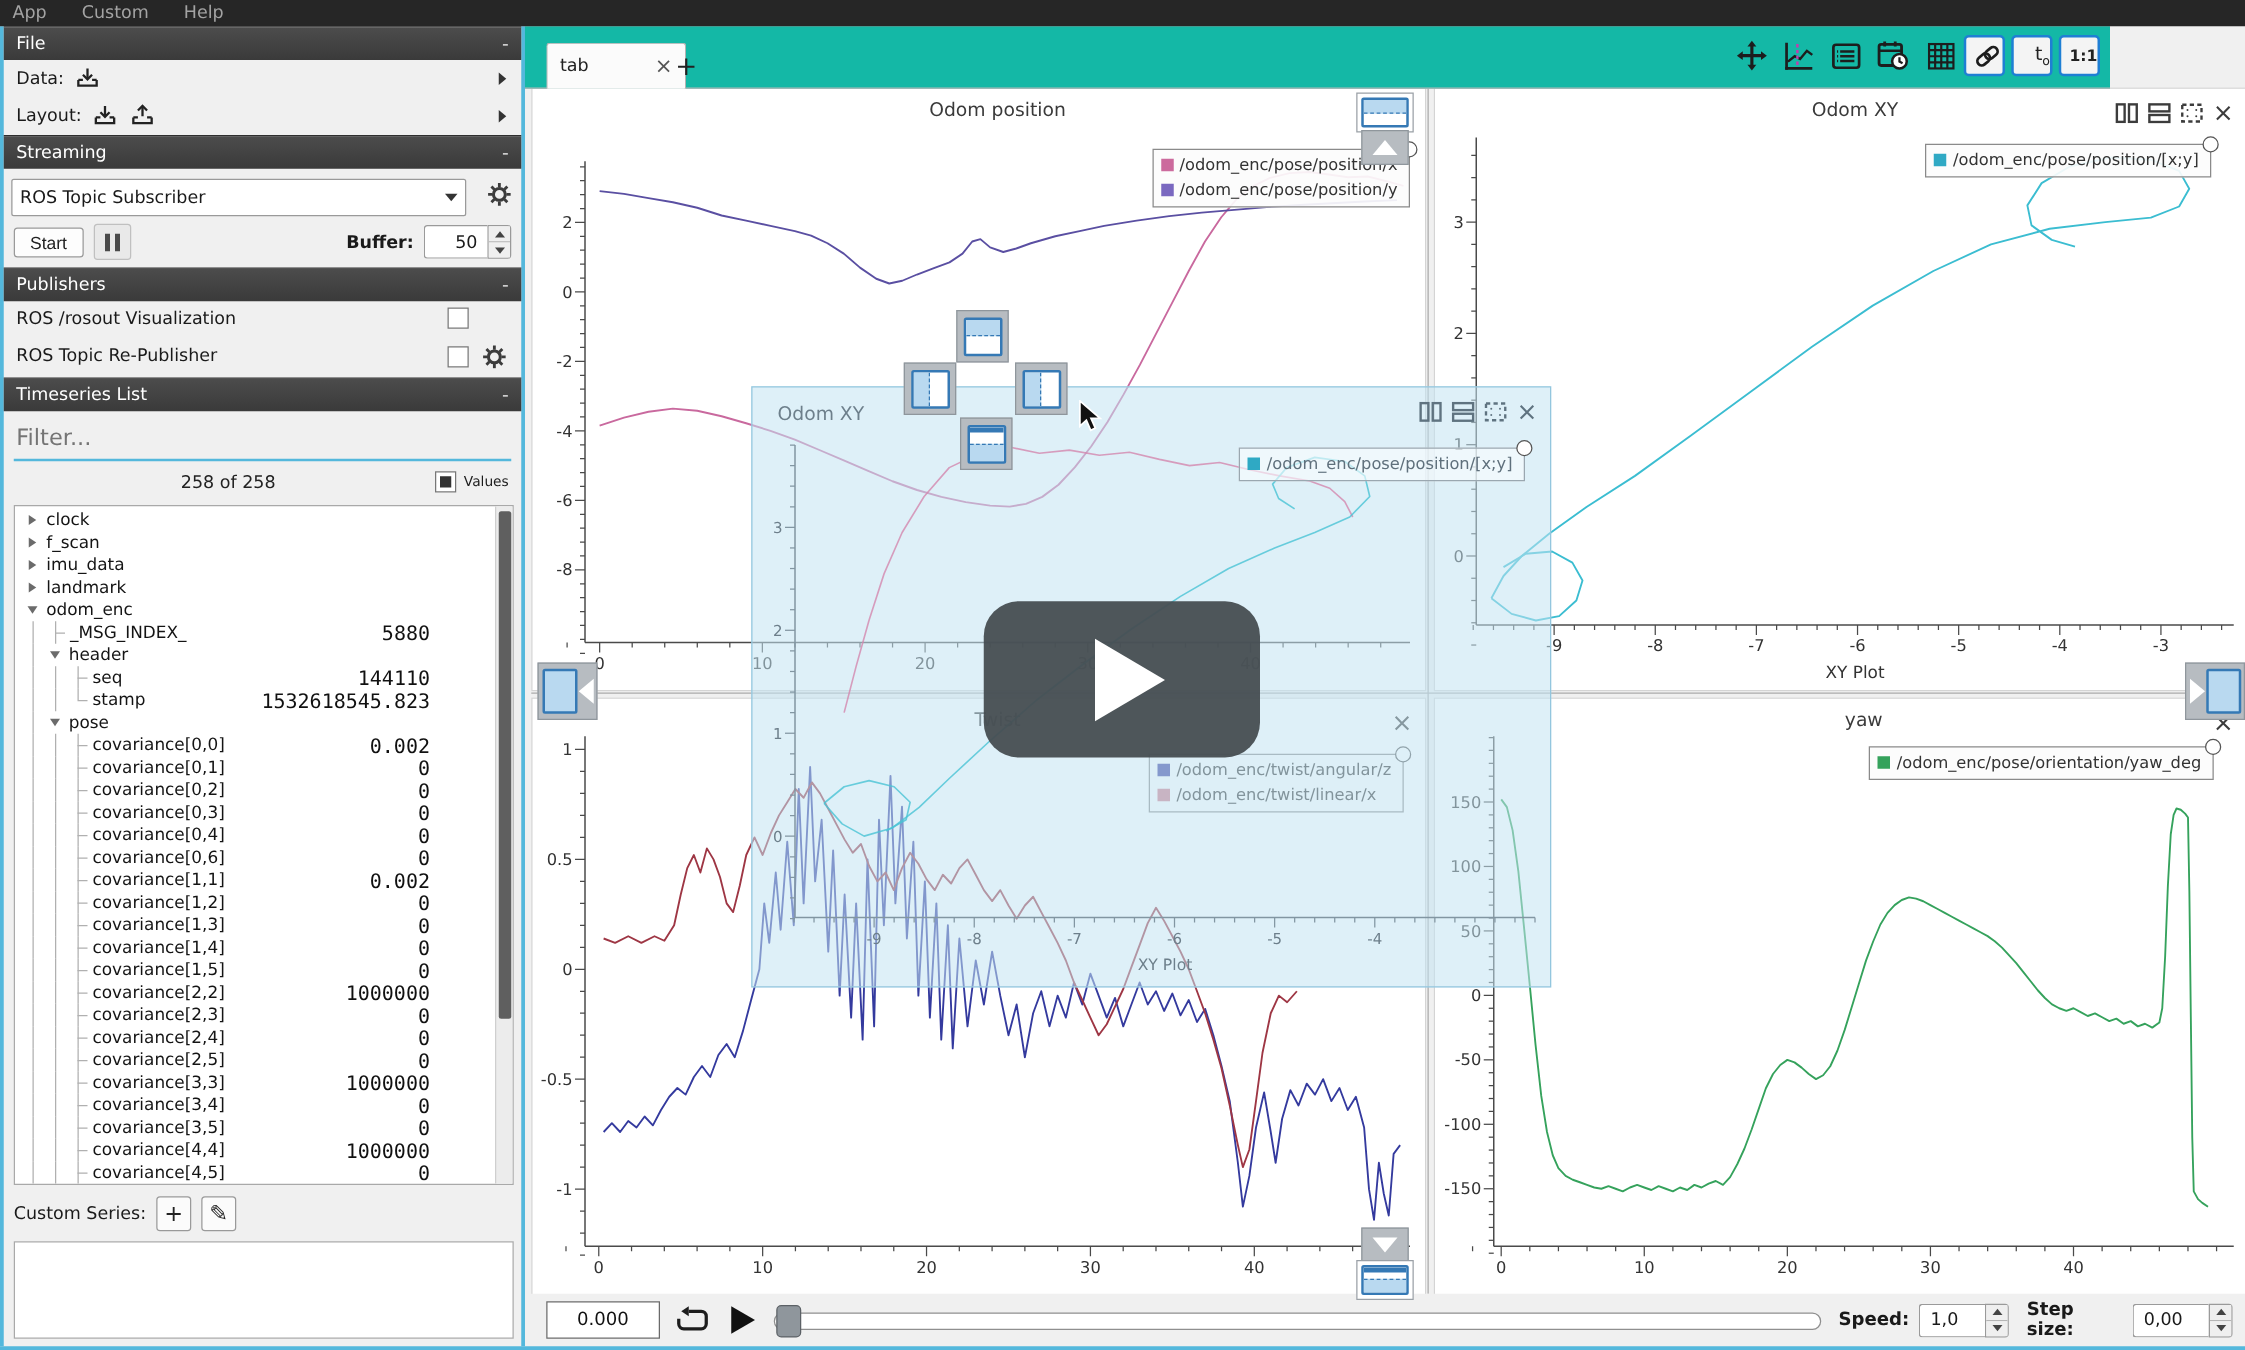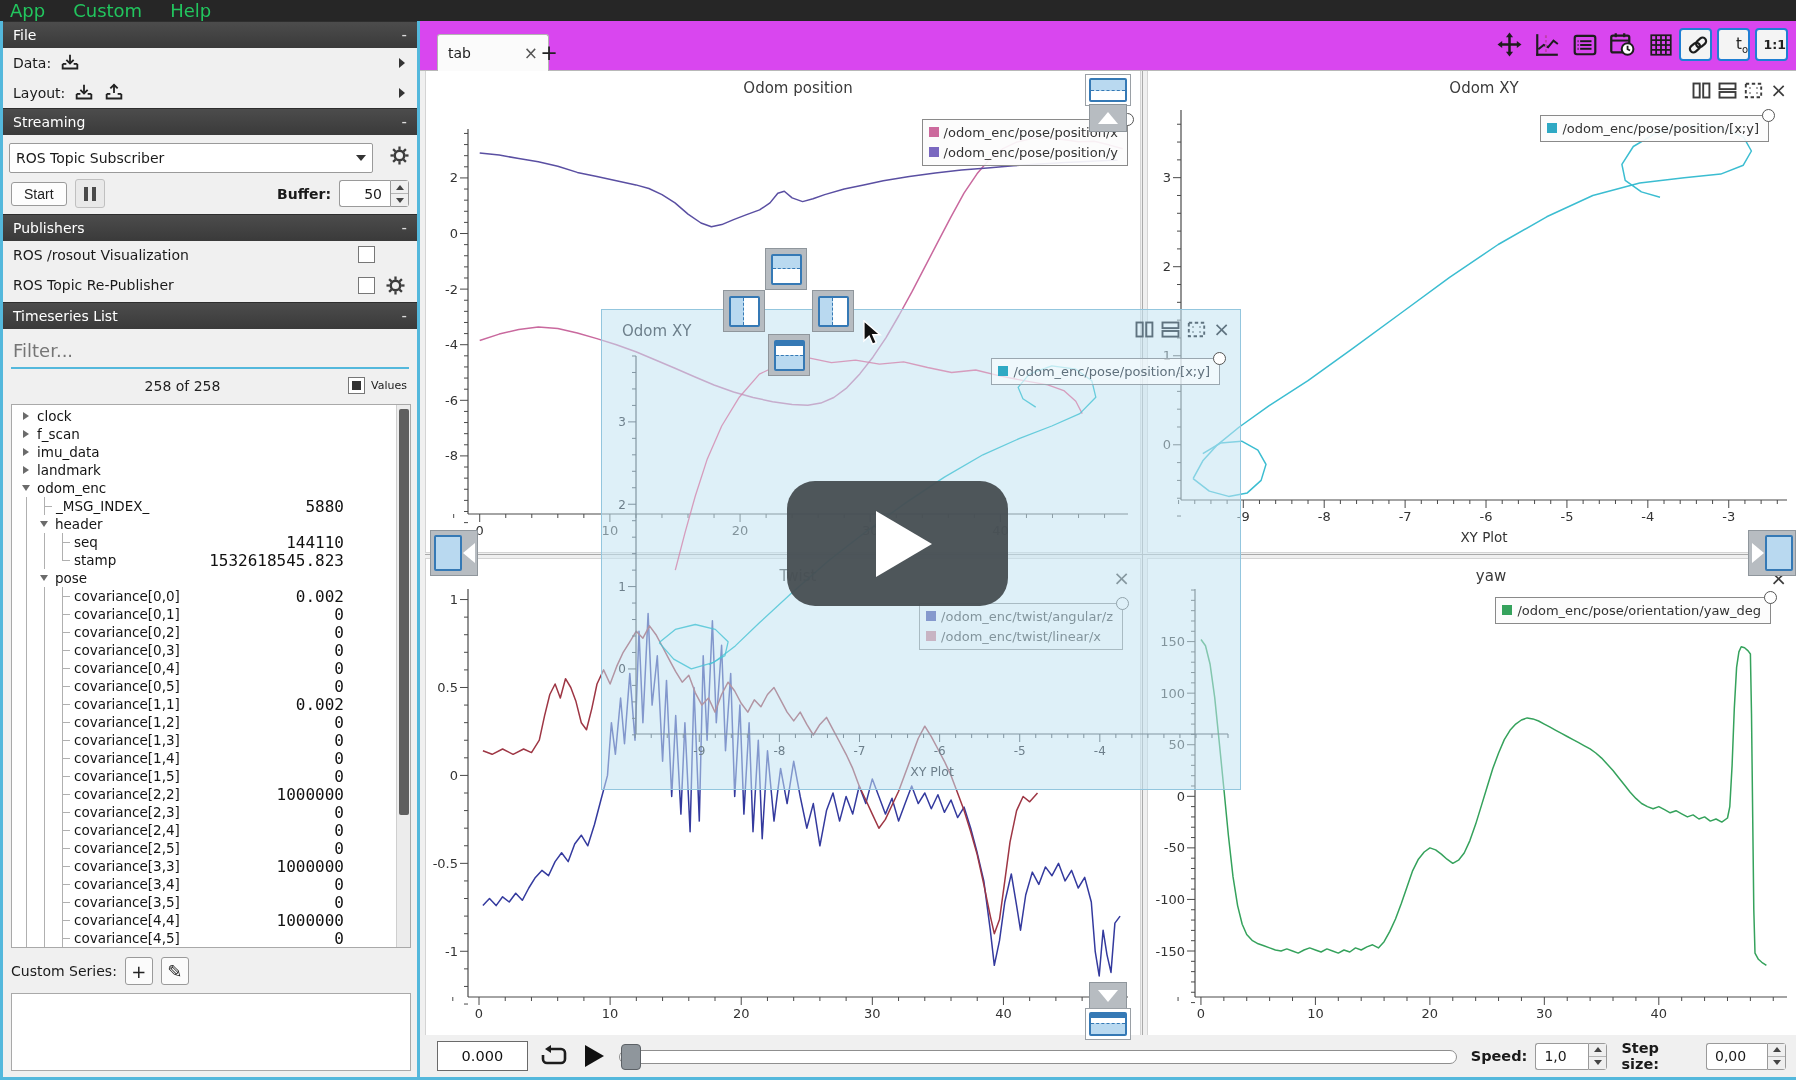--- a/index.html
+++ b/index.html
@@ -1,19 +1,19 @@
 <!DOCTYPE html>
 <html><head>
 <meta charset="utf-8">
 <style>
   html,body{margin:0;padding:0;background:#e8e8e8;font-family:"DejaVu Sans","Liberation Sans",sans-serif;}
   #app{position:relative;width:1796px;height:1080px;background:#f0f0f0;overflow:hidden;font-size:14px;color:#1a1a1a;}
   
   .menubar{position:absolute;left:0;top:0;width:1796px;height:21px;background:#262626;display:flex;align-items:center;z-index:9;}
-  .menu-item{color:#22c55e;font-size:18px;padding:0 14px;height:21px;line-height:21px;}
+  .menu-item{color:#a3a3a3;font-size:14px;padding:0 14px;height:21px;line-height:21px;}
   .menu-item:first-child{padding-left:10px;}
   
   .sidebar{position:absolute;left:0;top:21px;width:414px;height:1056px;background:#f0f0f0;border-left:3px solid #54b8dc;border-right:3px solid #54b8dc;z-index:4;}
   .sec-h{height:26px;background:linear-gradient(#4c4c4c,#3a3a3a);color:#fff;display:flex;align-items:center;padding:0 10px;font-size:14px;border-top:1px solid #2e2e2e;}
   .sec-h .dash{margin-left:auto;font-size:15px;color:#ddd;}
   .side-row{display:flex;align-items:center;padding:4px 10px;gap:8px;}
   .subarrow{width:0;height:0;border-top:5px solid transparent;border-bottom:5px solid transparent;border-left:6px solid #333;margin-left:auto;margin-right:2px;}
   .io-icon{width:22px;height:22px;}
   .combo{margin:6px 6px 0 6px;height:28px;background:#fff;border:1px solid #9a9a9a;border-radius:2px;display:flex;align-items:center;padding:0 6px;flex:1;}
   .combo .arr{margin-left:auto;width:0;height:0;border-left:5px solid transparent;border-right:5px solid transparent;border-top:6px solid #333;}
@@ -51,21 +51,21 @@
   .exp-closed{width:0;height:0;border-top:4.5px solid transparent;border-bottom:4.5px solid transparent;border-left:6px solid #6b6b6b;}
   .exp-open{width:0;height:0;border-left:4.5px solid transparent;border-right:4.5px solid transparent;border-top:6px solid #6b6b6b;}
   .tlabel{margin-left:3px;color:#141414;}
   .tval{margin-left:auto;margin-right:52px;font-family:"DejaVu Sans Mono","Liberation Mono",monospace;font-size:16px;color:#111;}
   .vscroll{position:absolute;right:0;top:0;bottom:0;width:13px;background:#ececec;border-left:1px solid #cfcfcf;}
   .vthumb{position:absolute;left:1.5px;right:1.5px;top:4px;height:406px;background:#5f5f5f;border-radius:2px;}
   .custom-row{position:absolute;left:8px;top:936px;display:flex;align-items:center;gap:8px;}
   .sqbtn{width:26px;height:26px;background:#fbfbfb;border:1px solid #9a9a9a;border-radius:3px;display:flex;align-items:center;justify-content:center;font-size:18px;color:#222;}
   .emptybox{position:absolute;left:8px;top:972px;width:398px;height:76px;background:#fff;border:1px solid #a9a9a9;}
   
-  .tabbar{position:absolute;left:420px;top:21px;width:1376px;height:49px;background:#d946ef;border-bottom:1px solid #b8b8b8;z-index:2;}
+  .tabbar{position:absolute;left:420px;top:21px;width:1268px;height:49px;background:#14b8a6;border-bottom:1px solid #b8b8b8;z-index:2;}
   .tab{position:absolute;left:17px;top:13px;width:90px;height:36px;background:#fbfbfb;border:1px solid #b3b3b3;border-bottom:none;border-radius:3px 3px 0 0;display:flex;align-items:center;padding:0 10px;gap:14px;}
   .tab .tname{font-size:14px;color:#222;}
   .tab .tclose{font-size:17px;color:#555;margin-left:auto;line-height:1;}
   .tab-add{position:absolute;left:116px;top:19px;width:26px;height:26px;display:flex;align-items:center;justify-content:center;font-size:21px;color:#222;}
   .tools{position:absolute;right:8px;top:7px;display:flex;align-items:center;gap:5px;}
   .tbtn{width:33px;height:33px;display:flex;align-items:center;justify-content:flex-end;border-radius:4px;}
   .tbtn.active{border:2px solid #1f7fd4;background:#f4f4f4;width:29px;height:29px;}
   .t0txt{font-size:15px;color:#222;}
   .t0txt sub{font-size:10px;}
   .ratiotxt{font-size:12.5px;font-weight:bold;color:#222;}
@@ -370,21 +370,21 @@
             <span class="guide"></span>
             <span class="conn tee"></span>
             <span class="tlabel">covariance[0,4]</span>
             <span class="tval">0</span>
           </div>
           <div class="tree-row">
             <span class="pad0"></span>
             <span class="guide"></span>
             <span class="guide"></span>
             <span class="conn tee"></span>
-            <span class="tlabel">covariance[0,5]</span>
+            <span class="tlabel">covariance[0,6]</span>
             <span class="tval">0</span>
           </div>
           <div class="tree-row">
             <span class="pad0"></span>
             <span class="guide"></span>
             <span class="guide"></span>
             <span class="conn tee"></span>
             <span class="tlabel">covariance[1,1]</span>
             <span class="tval">0.002</span>
           </div>

